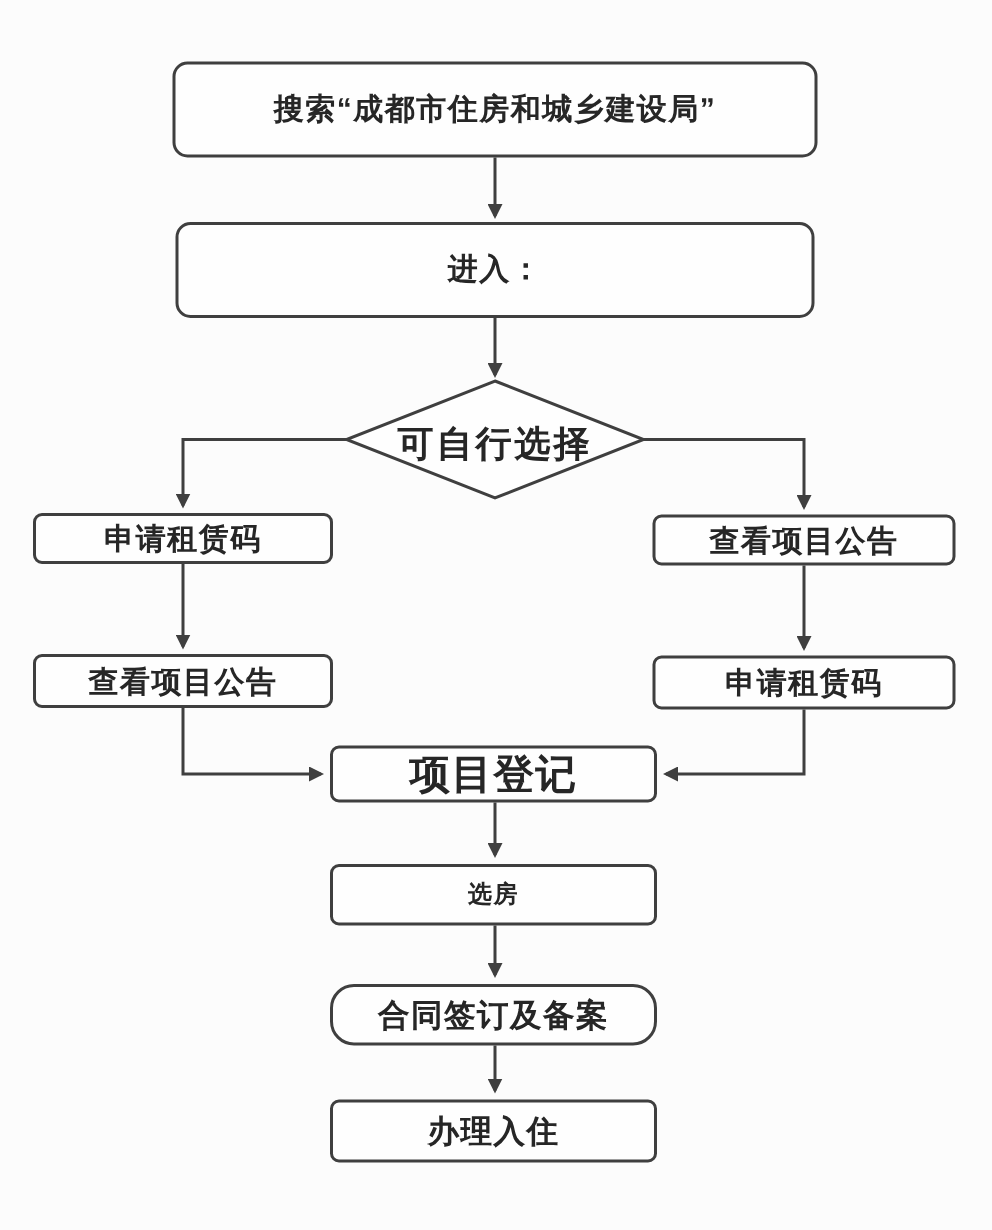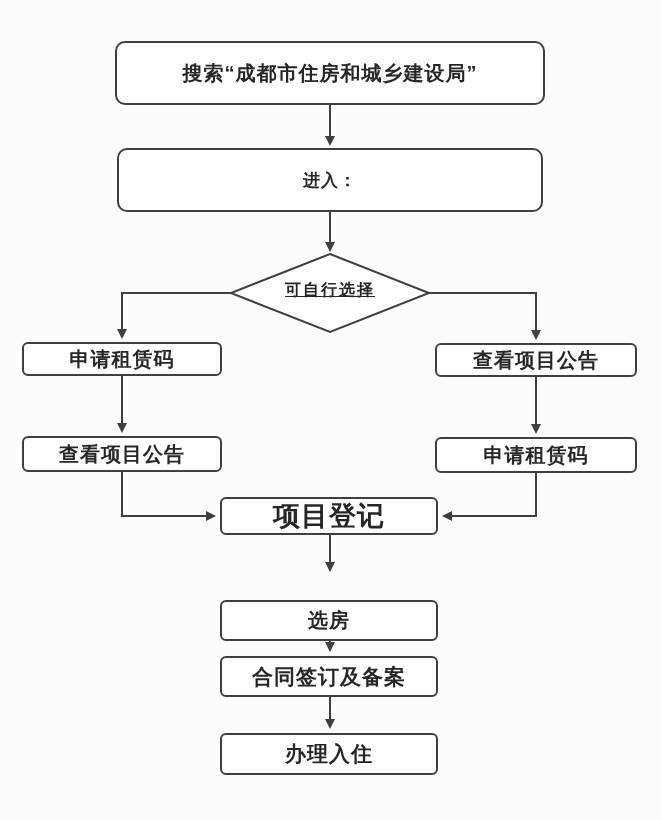--- a/index.html
+++ b/index.html
@@ -38,33 +38,33 @@
     border: 2px solid var(--box-border);
     color: var(--text);
     font-weight: 700;
     display: flex; flex-direction: column;
     align-items: center; justify-content: center;
     text-align: center;
     letter-spacing: 1px;
   }
   .node .box-line { display: block; }
   .node-search   { left:115px; top:41px;  width:430px; height:64px; border-radius:10px; font-size:20px; line-height:29px; }
-  .node-enter    { left:117px; top:148px; width:426px; height:64px; border-radius:10px; font-size:17px; line-height:29px; }
+  .node-enter    { left:117px; top:148px; width:426px; height:64px; border-radius:10px; font-size:20px; line-height:29px; }
   .node-left1    { left:22px;  top:342px; width:200px; height:34px; border-radius:6px;  font-size:20px; }
   .node-left2    { left:22px;  top:436px; width:200px; height:36px; border-radius:6px;  font-size:20px; }
   .node-right1   { left:435px; top:343px; width:202px; height:34px; border-radius:6px;  font-size:20px; }
   .node-right2   { left:435px; top:437px; width:202px; height:36px; border-radius:6px;  font-size:20px; }
   .node-register { left:220px; top:497px; width:218px; height:38px; border-radius:6px;  font-size:27px; }
-  .node-choose   { left:220px; top:576px; width:218px; height:41px; border-radius:6px;  font-size:20px;margin-top:24px; }
-  .node-contract { left:220px; top:656px; width:218px; height:41px; border-radius:6px;  font-size:21px; }
+  .node-choose   { left:220px; top:576px; width:218px; height:41px; border-radius:6px;  font-size:16px; }
+  .node-contract { left:220px; top:656px; width:218px; height:41px; border-radius:16px;  font-size:21px; }
   .node-movein   { left:220px; top:733px; width:218px; height:42px; border-radius:6px;  font-size:21px;text-align:right; }
   .diamond-label {
     position: absolute; left: 231px; top: 280px; width: 198px;
-    text-align: center; font-size: 16px; font-weight: 700;
-    color: var(--text); letter-spacing: 2px; text-decoration: underline;
+    text-align: center; font-size: 24px; font-weight: 700;
+    color: var(--text); letter-spacing: 2px;
   }
 </style>
 </head>
 <body>
 
 <div class="canvas">
 
   <svg class="connectors" viewBox="0 0 661 820" xmlns="http://www.w3.org/2000/svg">
     <defs>
       <marker id="arrowhead" viewBox="0 0 10 10" refX="8" refY="5" markerWidth="5" markerHeight="5" orient="auto">

